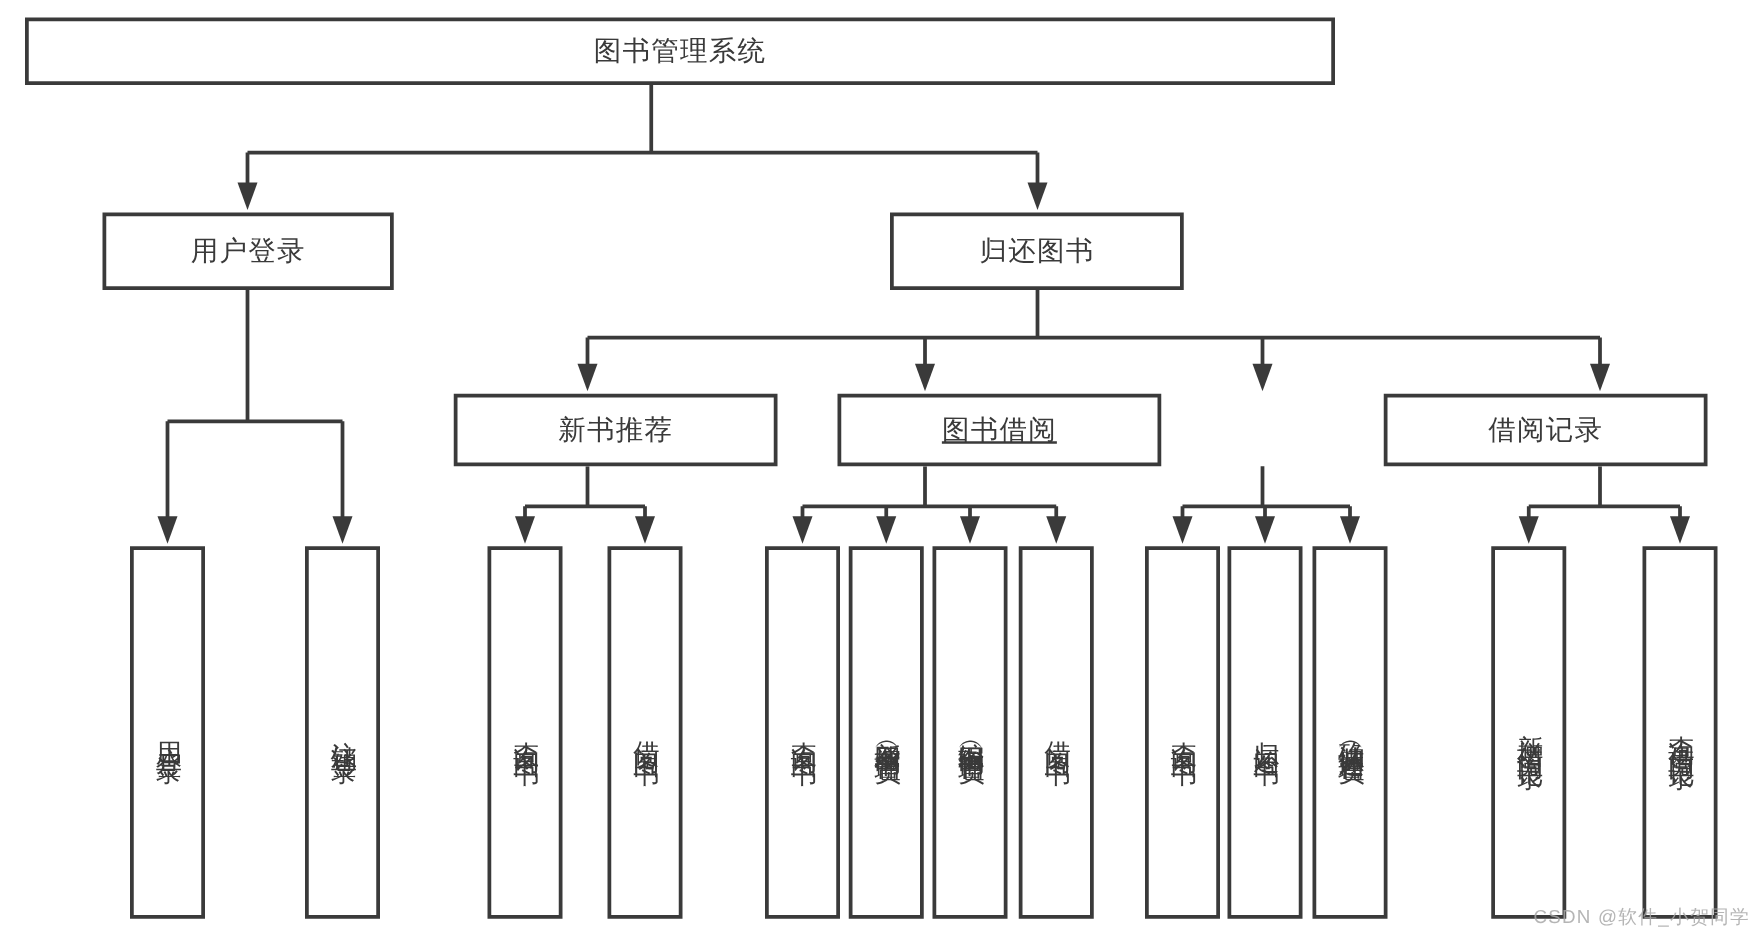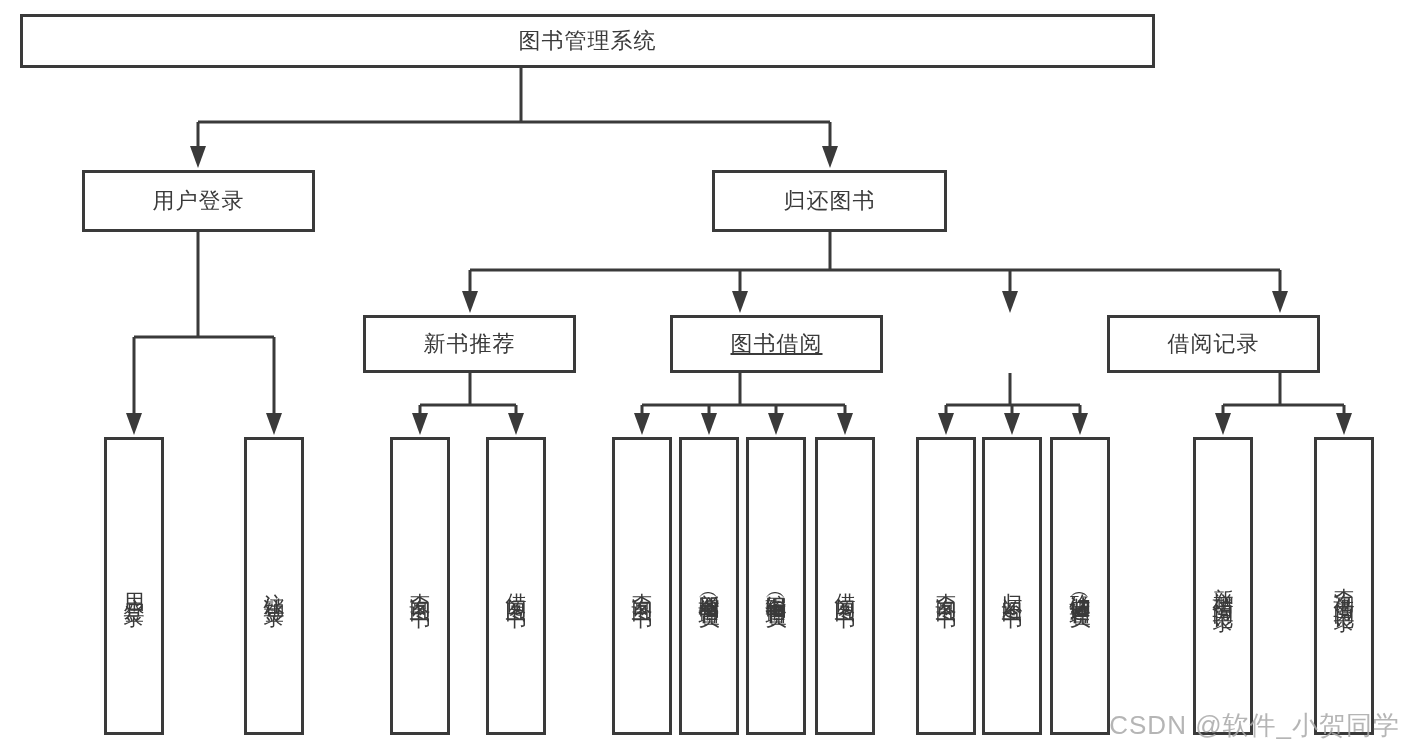--- a/index.html
+++ b/index.html
@@ -23,26 +23,26 @@
     border: 3px solid #3a3a3a;
     box-sizing: border-box;
     display: flex;
     align-items: center;
     justify-content: center;
     font-size: 22px;
     letter-spacing: 1px;
     text-align: center;
   }
   
-  .root  { left: 20px;  top: 14px;  width: 1135px; height: 54px; }
+  .root  { left: 20px;  top: 14px;  width: 1048px; height: 54px; }
   
   .l2a   { left: 82px;  top: 170px; width: 233px;  height: 62px; }
   .l2b   { left: 712px; top: 170px; width: 235px;  height: 62px; }
   
-  .l3    { top: 315px; width: 213px; height: 58px; }
+  .l3    { top: 315px; width: 259px; height: 58px; }
   .l3a   { left: 363px; }
   .l3b   { left: 670px; text-decoration: underline; }
   .l3c   { left: 903px; }
   .l3d   { left: 1107px; }
   
   .leaf  { top: 437px; width: 60px; height: 298px; font-size: 21px; }
   .leaf span {
     writing-mode: vertical-rl;
     letter-spacing: 5px;
     line-height: 1.05;
@@ -58,21 +58,21 @@
   .f8  { left: 815px; }
   .f9  { left: 916px; }
   .f10 { left: 982px; }
   .f11 { left: 1050px; }
   .f12 { left: 1193px; }
   .f13 { left: 1314px; }
   .watermark {
     position: absolute;
     right: 5px;
     bottom: 4px;
-    font-size: 26px;
+    font-size: 15px;
     color: rgba(168, 168, 168, 0.85);
     letter-spacing: 1px;
     z-index: 5;
     white-space: nowrap;
   }
 </style>
 </head>
 <body>
 
 <div class="canvas">

